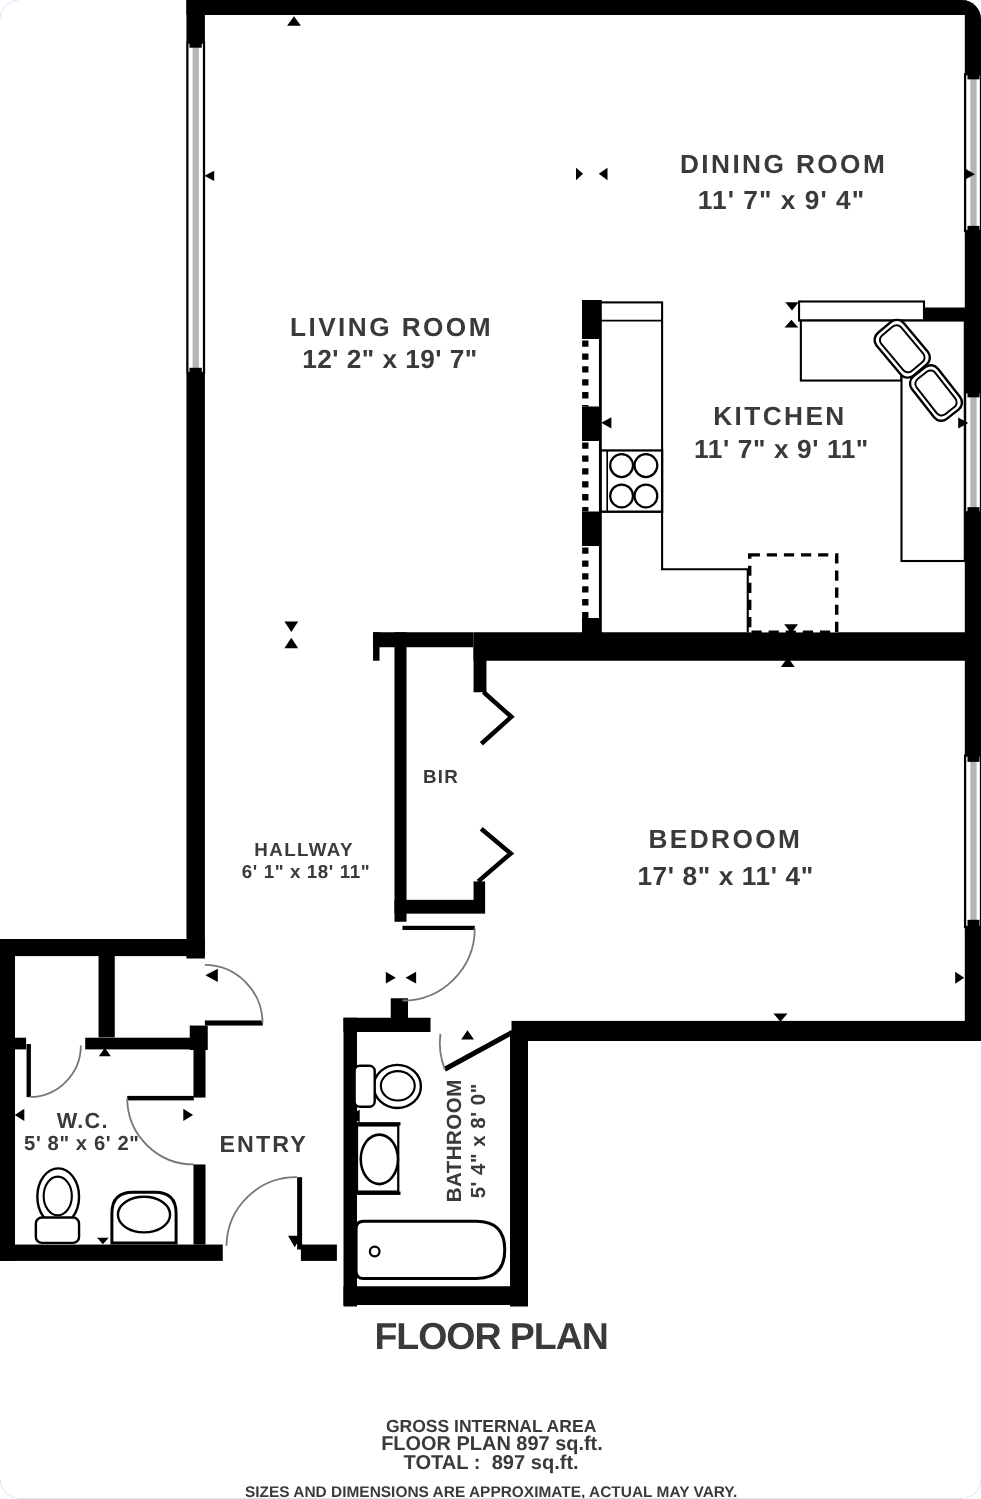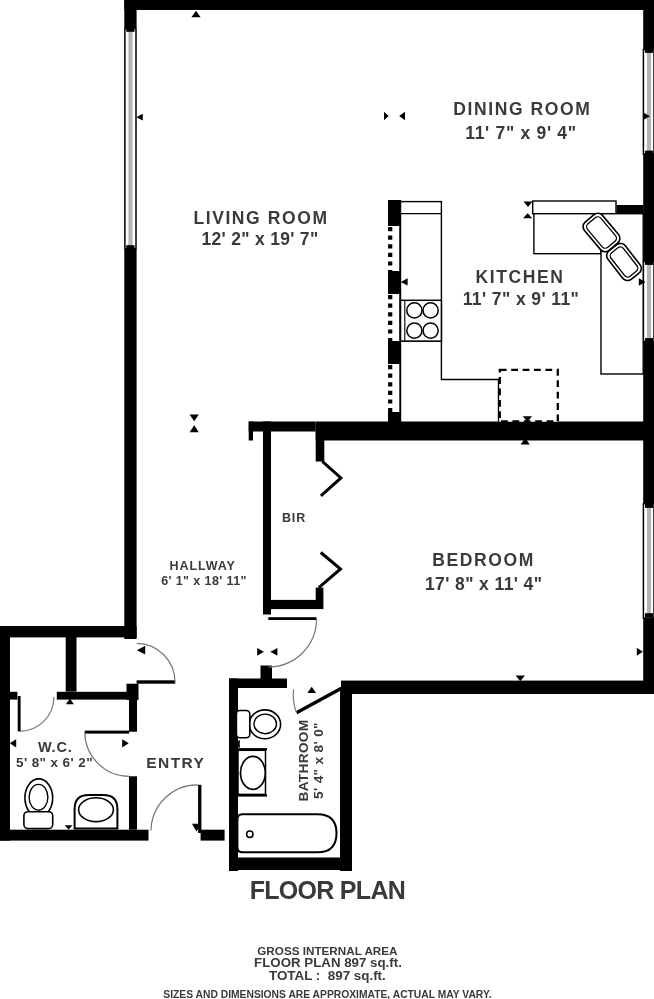--- a/index.html
+++ b/index.html
@@ -1,16 +1,16 @@
 <!DOCTYPE html>
 <html><head>
 <meta charset="utf-8">
 <style>
   html,body{margin:0;padding:0;background:#fff;}
-  #plan{position:relative;width:654px;height:999px;background:#3b82f6;overflow:hidden;}
+  #plan{position:relative;width:654px;height:999px;background:#3b82f6;overflow:hidden;border-radius:13px;}
   svg text{font-family:"Liberation Sans",sans-serif;fill:#3a3a3a;font-weight:bold;}
 </style>
 </head>
 <body>
 <div id="plan">
 <svg width="654" height="999" viewBox="0 0 654 999">
 
 <rect x="0" y="0" width="654" height="999" fill="#ffffff"></rect>
 
 <rect x="124.3" y="0" width="529.7" height="10" fill="#000"></rect>

